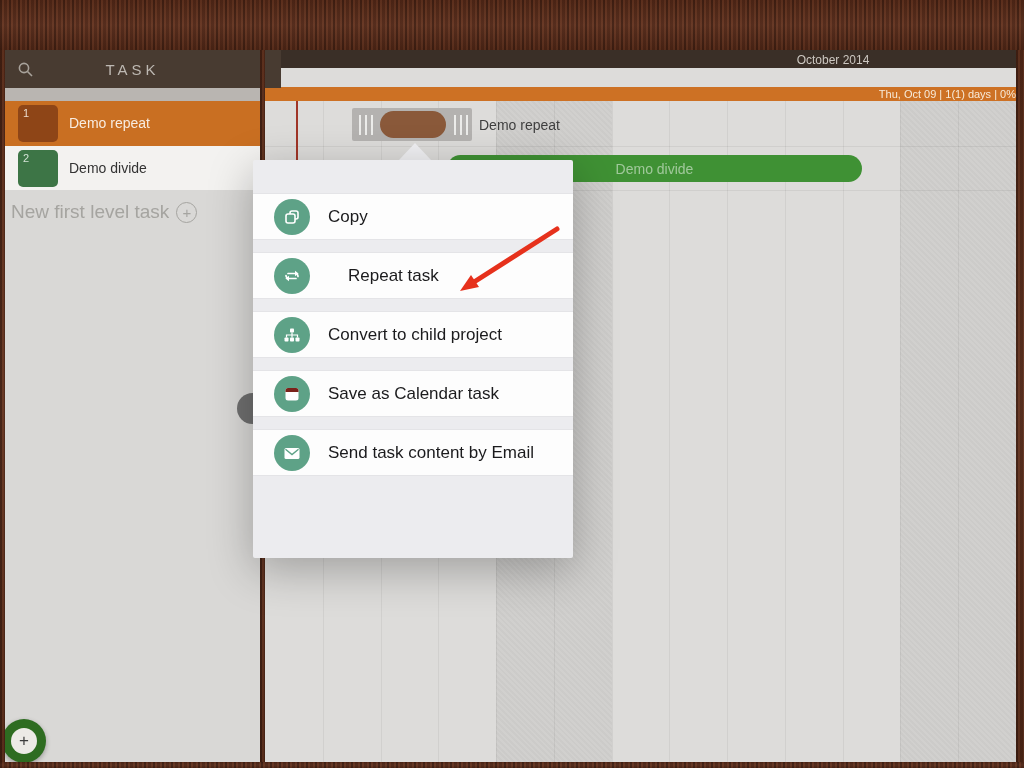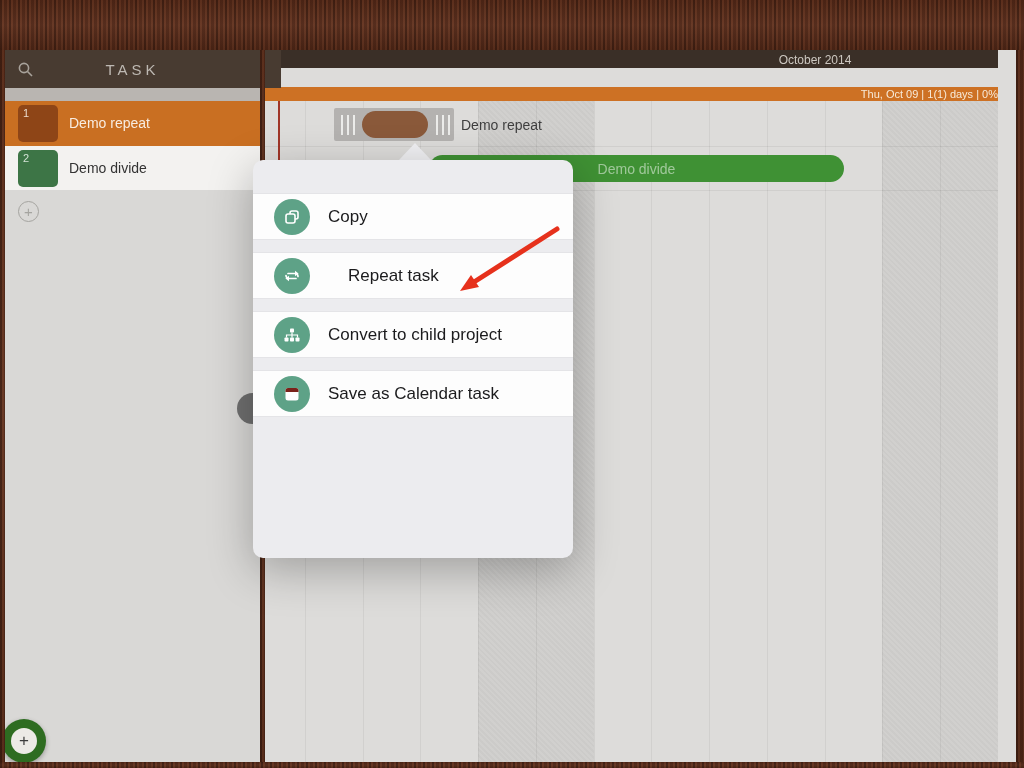--- a/index.html
+++ b/index.html
@@ -52,21 +52,21 @@
   .row-1 .t-label{color:#f8ece0;}
   .row-2{top:96px;height:44px;background:#f3f2f0;}
   .row-2 .badge{background:#3d7546;color:#d3e2d5;}
   .row-2 .t-label{color:#333;}
   .new-task{position:absolute;left:6px;top:151px;font-size:19px;font-weight:300;color:#a5a4a0;
     display:flex;align-items:center;}
   .plus-circle{display:inline-flex;align-items:center;justify-content:center;width:19px;height:19px;
     border:1.5px solid #a5a4a0;border-radius:50%;font-size:15px;margin-left:7px;font-weight:300;}
 
   
-  .chart{position:absolute;left:247px;top:50px;width:751px;height:712px;}
+  .chart{position:absolute;left:265px;top:50px;width:751px;height:712px;}
   .monthstrip{position:absolute;left:0;top:0;width:751px;height:18px;background:#3a2f27;}
   .month-label{position:absolute;left:468px;top:3px;width:200px;text-align:center;
     font-size:12px;color:#ccc7c0;}
   .datestrip{position:absolute;left:0;top:18px;width:751px;height:19px;background:#473a31;display:flex;}
   .day{flex:1;display:flex;align-items:center;justify-content:center;font-size:12px;color:#d5d2cd;
     border-right:1px solid rgba(255,255,255,.05);box-sizing:border-box;}
   .day.sel{background:#d8d7d5;color:#3e3e3e;}
   .day.focus{background:rgba(255,255,255,.08);box-shadow:inset 0 -2px 0 #f2f1ef;}
   .day.we{background:#61605c;color:#91908a;}
   .infobar{position:absolute;left:0;top:37px;width:751px;height:14px;background:#cd7124;}
@@ -85,21 +85,21 @@
   .grip.l{left:7px;} .grip.r{right:3px;}
   .repeat-pill{position:absolute;left:28px;top:3px;width:66px;height:27px;border-radius:14px;background:#8a593a;}
   .bar-label-out{position:absolute;left:214px;top:16px;font-size:14px;color:#3f3f3f;}
   .divide-bar{position:absolute;left:182px;top:54px;width:415px;height:27px;border-radius:14px;
     background:#3f9134;display:flex;align-items:center;justify-content:center;}
   .divide-bar span{font-size:14px;color:rgba(255,255,255,.5);}
 
   
   .ghost-circle{position:absolute;left:237px;top:393px;width:31px;height:31px;border-radius:50%;
     background:#6f6f6f;z-index:20;}
-  .popup{position:absolute;left:253px;top:160px;width:320px;height:398px;border-radius:10px;
+  .popup{position:absolute;left:253px;top:160px;width:320px;height:398px;border-radius:2px;
     background:#ececef;box-shadow:0 12px 45px rgba(0,0,0,.28);z-index:50;}
   .popup-arrow{position:absolute;left:399px;top:143px;width:0;height:0;z-index:50;
     border-left:16px solid transparent;border-right:16px solid transparent;border-bottom:17px solid #f0f0f3;}
   .menu-row{position:absolute;left:0;width:320px;height:45px;background:#fdfdfd;
     display:flex;align-items:center;border-top:1px solid #e4e4e7;border-bottom:1px solid #e4e4e7;}
   .menu-icon{width:36px;height:36px;border-radius:50%;background:#5ea287;margin:0 18px 0 21px;
     display:flex;align-items:center;justify-content:center;flex:0 0 auto;}
   .menu-label{font-size:17px;color:#1b1b1d;}
 
   .anno-arrow{position:absolute;left:430px;top:210px;z-index:60;}
@@ -202,20 +202,21 @@
     <div class="t-row row-1">
       <div class="badge">1</div>
       <div class="t-label">Demo repeat</div>
     </div>
     <div class="t-row row-2">
       <div class="badge">2</div>
       <div class="t-label">Demo divide</div>
     </div>
 
     <div class="new-task">
+      <span>New first level task</span>
       <span class="plus-circle">+</span>
     </div>
   </div>
 
   <div class="chart">
     <div class="monthstrip wood" style="background-color:#3a2f27;background-image:none;">
       <span class="month-label">October 2014</span>
     </div>
     <div class="infobar">
       <span>Thu, Oct 09   |   1(1) days   |   0%</span>
@@ -296,20 +297,29 @@
     <div class="menu-row" style="top:210px;">
       <div class="menu-icon">
         <svg width="20" height="20" viewBox="0 0 20 20">
             <rect x="3.5" y="4" width="13" height="12.5" rx="2.5" fill="#fff"></rect>
             <path d="M3.5 8 V6.5 a2.5 2.5 0 0 1 2.5-2.5 h8 a2.5 2.5 0 0 1 2.5 2.5 V8 Z" fill="#7a221a"></path>
           </svg>
       </div>
       <span class="menu-label">Save as Calendar task</span>
     </div>
 
+    <div class="menu-row" style="top:269px;">
+      <div class="menu-icon">
+        <svg width="20" height="20" viewBox="0 0 20 20">
+            <rect x="2.5" y="5" width="15" height="11" rx="1.6" fill="#fff"></rect>
+            <polyline points="3.5,6.2 10,11.5 16.5,6.2" fill="none" stroke="#5ea287" stroke-width="1.4"></polyline>
+          </svg>
+      </div>
+      <span class="menu-label">Send task content by Email</span>
+    </div>
   </div>
 
   <svg class="anno-arrow" width="140" height="95" viewBox="0 0 140 95">
     <line x1="127" y1="19" x2="44" y2="72" stroke="#e6311c" stroke-width="5" stroke-linecap="round"></line>
     <polygon points="30,81 49,77 41,65" fill="#e6311c"></polygon>
   </svg>
 
   <div class="fab">
     <div class="fab-inner">+</div>
   </div>

